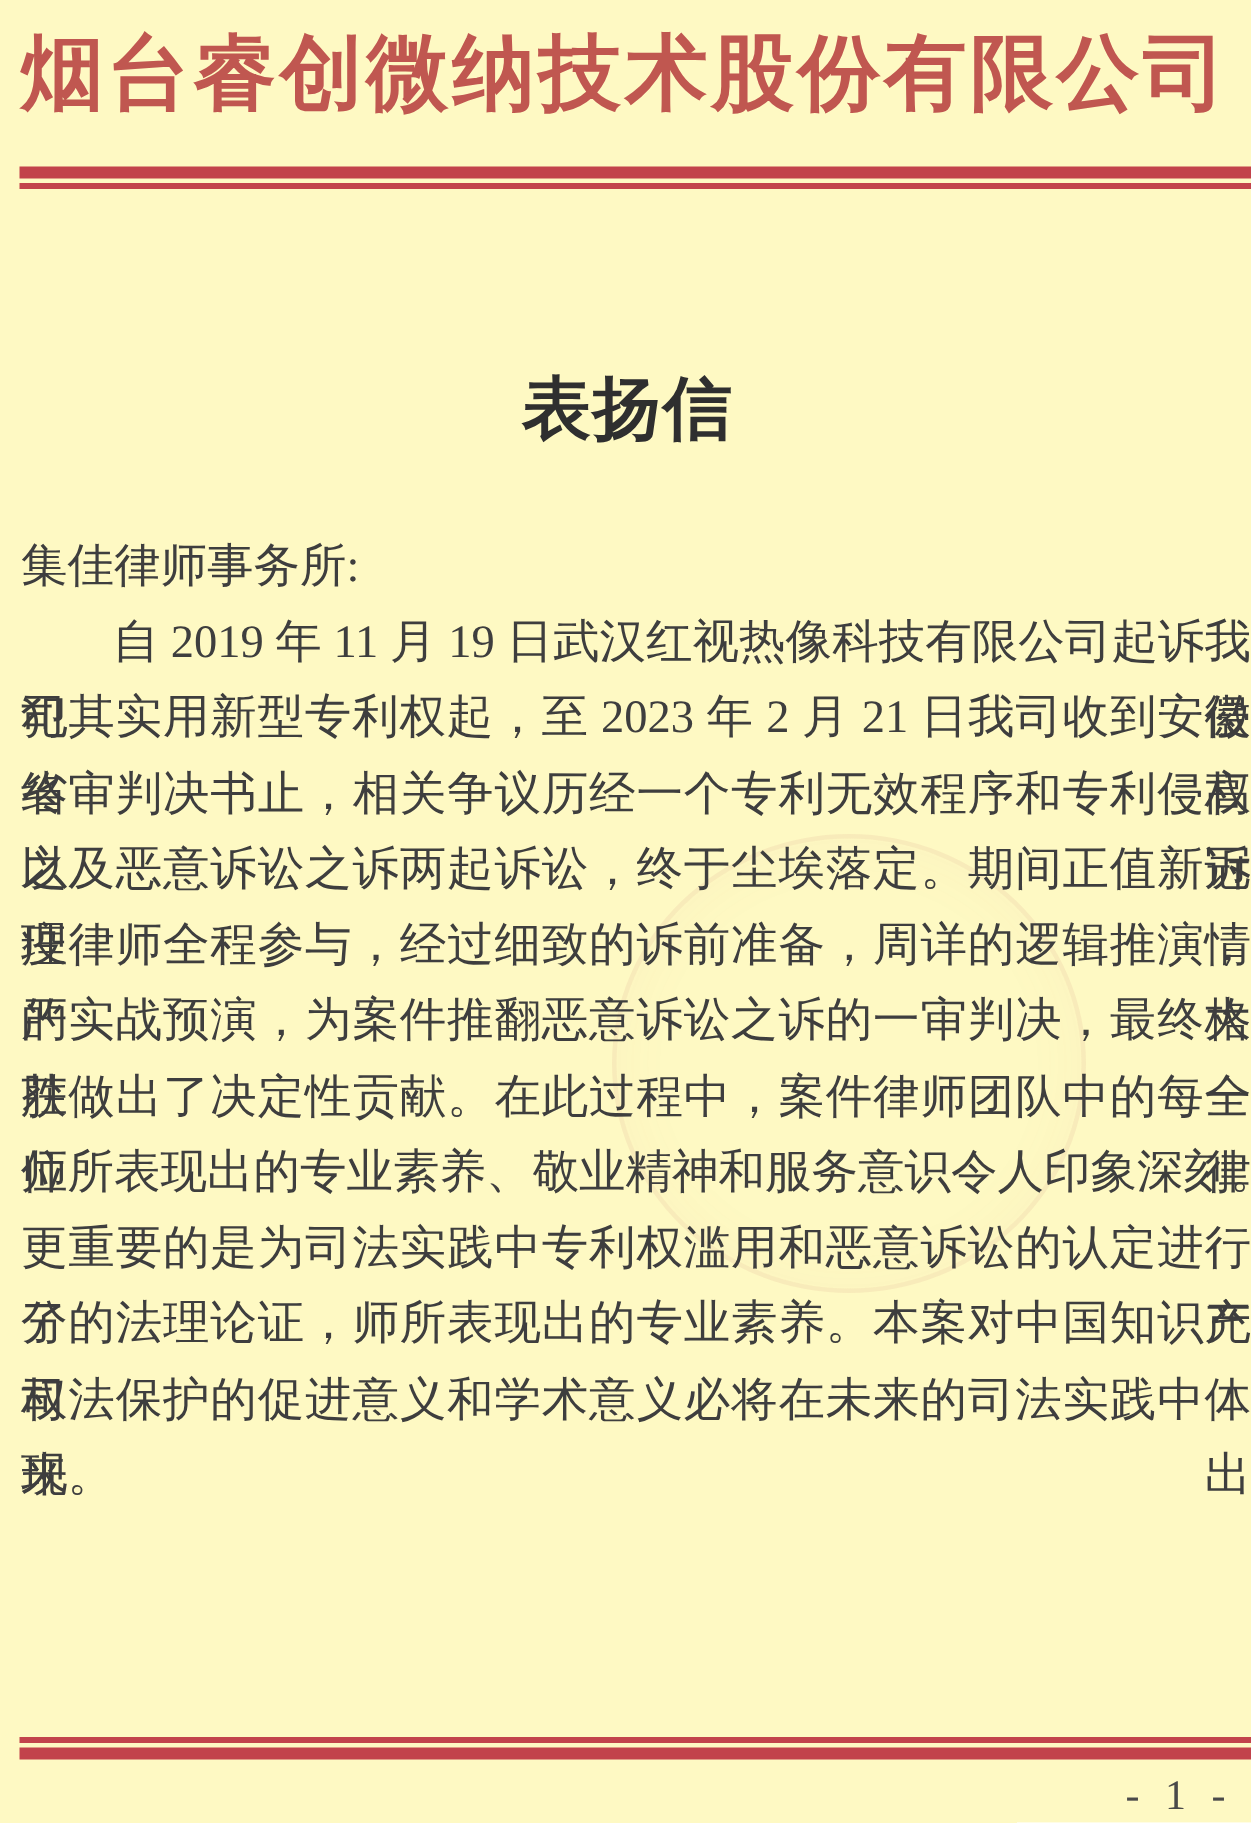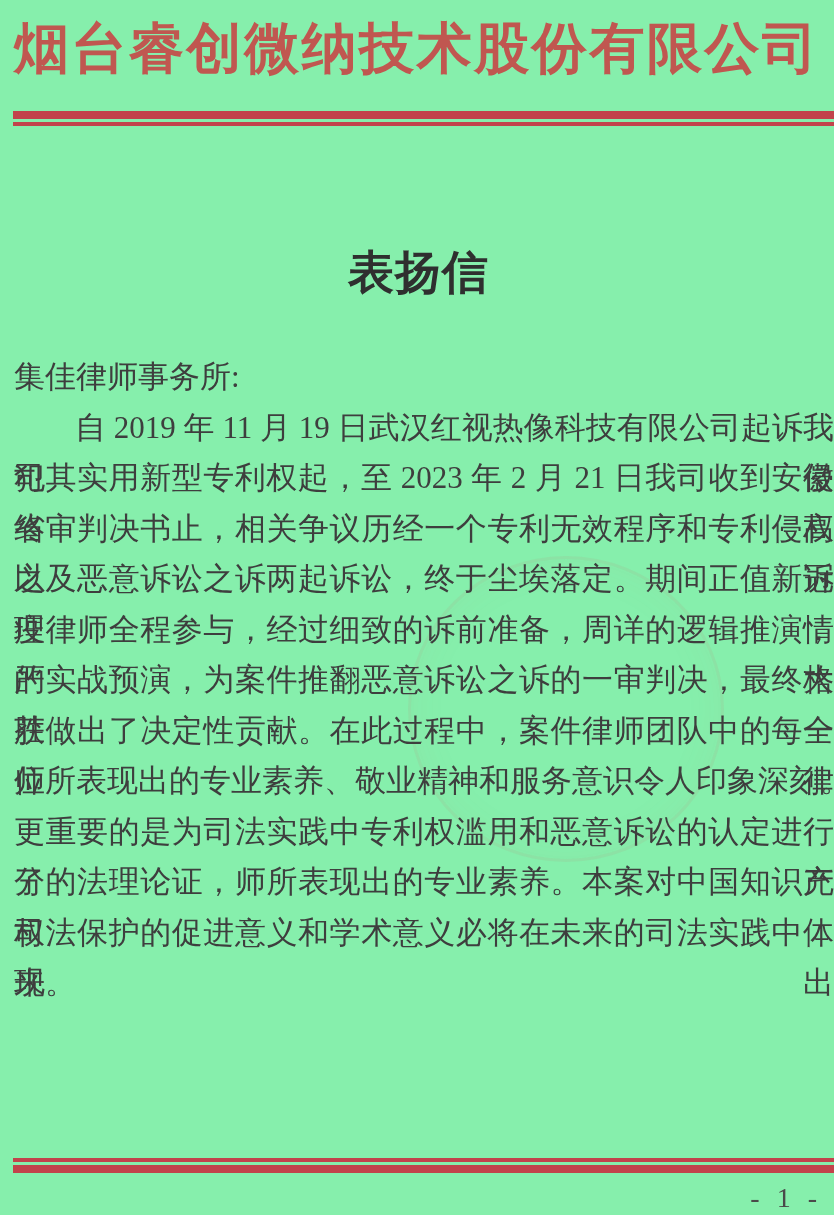--- a/index.html
+++ b/index.html
@@ -4,21 +4,21 @@
 <style>
   html, body {
     margin: 0;
     padding: 0;
     background: #ffffff;
   }
   .page {
     position: relative;
     width: 834px;
     height: 1215px;
-    background: #86efac;
+    background: #fef9c3;
     overflow: hidden;
     font-family: "Liberation Serif", "DejaVu Serif", serif;
   }
   
   .letterhead {
     position: absolute;
     left: 14px;
     right: 16px;
     top: 16px;
     height: 66px;

